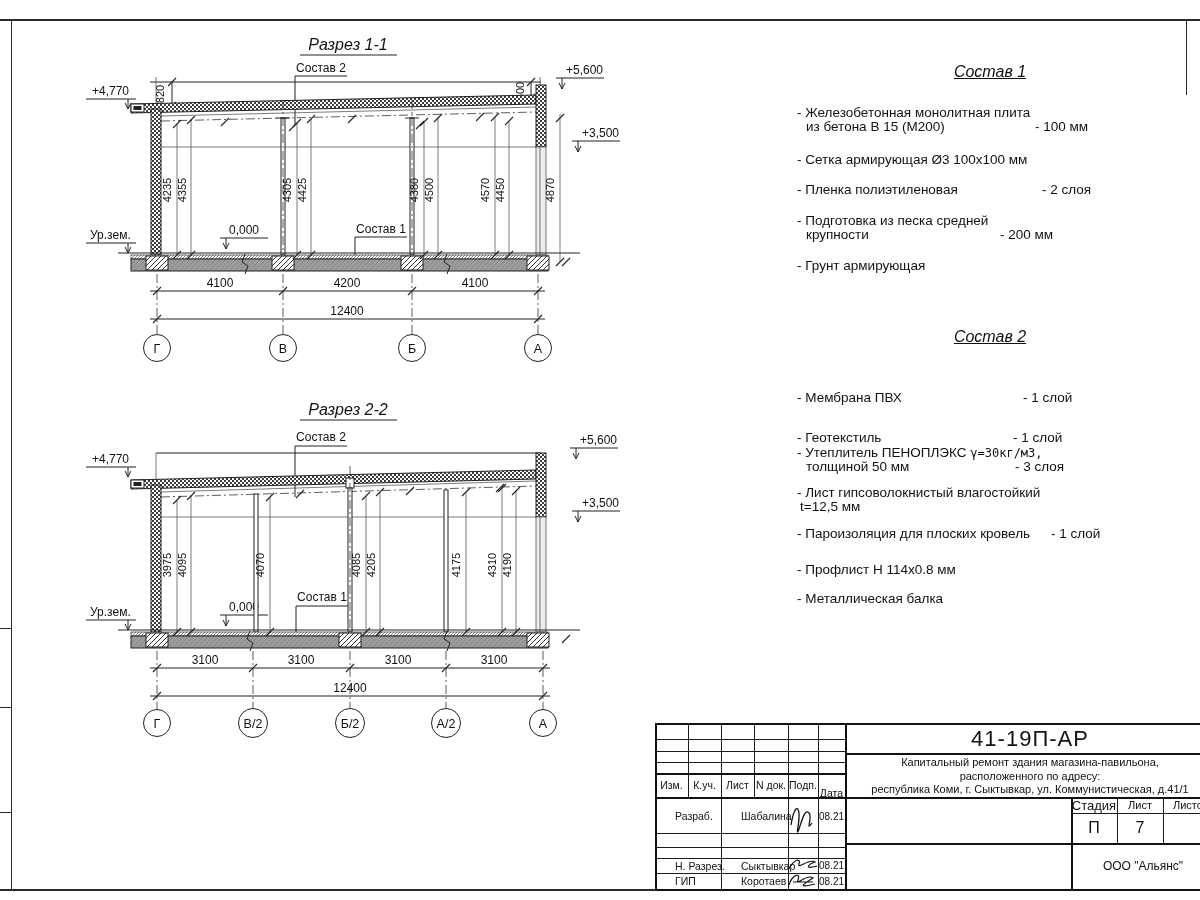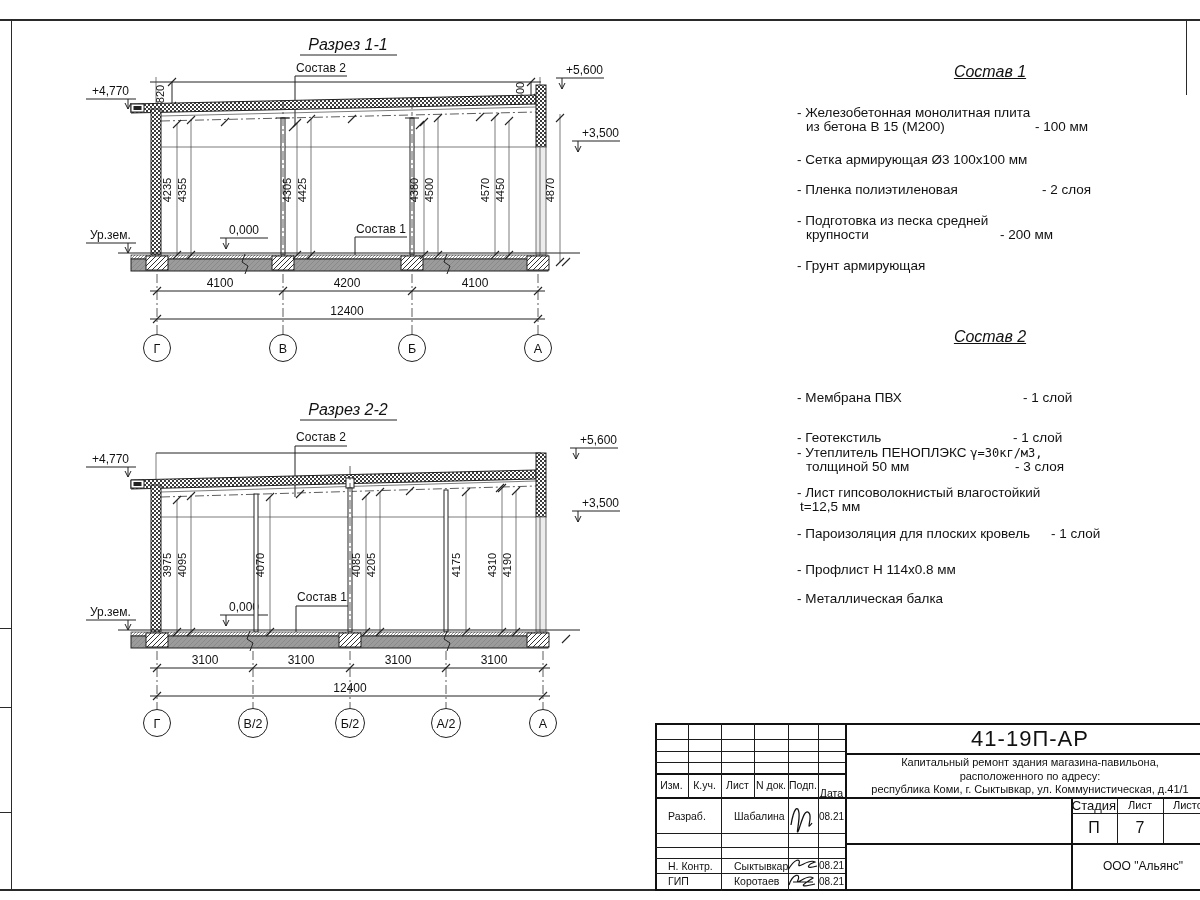--- a/index.html
+++ b/index.html
@@ -17,21 +17,21 @@
   .item .l2{display:block;padding-left:9px;position:relative;}
   .item .l2 .val{top:0;}
   .mono{font-family:"DejaVu Sans Mono",monospace;font-size:12px;}
   
   .tb{position:absolute;left:655px;top:723px;width:560px;height:168px;}
   .tb .vl{position:absolute;background:#1c1c1c;width:1px;}
   .tb .hl{position:absolute;background:#1c1c1c;height:1px;}
   .tb .thick{background:#111;}
   .cell{position:absolute;font-size:10.5px;display:flex;align-items:center;justify-content:center;
         white-space:nowrap;overflow:hidden;}
-  .cell.left{justify-content:flex-start;padding-left:13px;}
+  .cell.left{justify-content:flex-start;padding-left:20px;}
   .big{font-size:22px;letter-spacing:1px;}
   
   svg text{fill:#111;}
   .t12{font:12px "Liberation Sans",sans-serif;}
   .dm{font:11px "Liberation Sans",sans-serif;}
   .ax{font:12.5px "Liberation Sans",sans-serif;}
   .sttl{font:italic 16px "Liberation Sans",sans-serif;}
   .sln{stroke:#222;stroke-width:1;}
   .thin{stroke:#444;stroke-width:.7;}
   .dd{stroke:#333;stroke-width:.8;stroke-dasharray:9 3 2 3;}
@@ -439,21 +439,21 @@
   <div class="cell" style="left:99px;top:50px;width:34px;height:24px;">N док.</div>
   <div class="cell" style="left:133px;top:50px;width:30px;height:24px;">Подп.</div>
   <div class="cell" style="left:163px;top:50px;width:27px;height:40px;">Дата</div>
 
   <div class="cell left" style="left:0;top:76px;width:66px;height:34px;">Разраб.</div>
   <div class="cell left" style="left:66px;top:76px;width:67px;height:34px;">Шабалина</div>
   <div class="cell" style="left:163px;top:76px;width:27px;height:34px;font-size:10px;">08.21</div>
   <svg class="abs" style="left:130px;top:76px;" width="36" height="44" viewBox="0 0 36 44">
     <path d="M6,26 C9,8 13,6 14,14 C15,22 10,40 14,30 C18,18 20,10 24,14 C28,18 20,34 27,24" fill="none" stroke="#111" stroke-width="1.3"></path>
   </svg>
-  <div class="cell left" style="left:0;top:135px;width:66px;height:15px;">Н. Контр.</div>
+  <div class="cell left" style="left:0;top:135px;width:66px;height:15px;">Н. Разрез.</div>
   <div class="cell left" style="left:66px;top:135px;width:67px;height:15px;">Сыктывкар</div>
   <div class="cell" style="left:163px;top:135px;width:27px;height:15px;font-size:10px;">08.21</div>
   <svg class="abs" style="left:130px;top:131px;" width="36" height="20" viewBox="0 0 36 20">
     <path d="M3,16 C10,4 16,4 14,10 C12,16 24,4 30,8 C24,10 18,16 32,12" fill="none" stroke="#111" stroke-width="1.2"></path>
   </svg>
   <div class="cell left" style="left:0;top:150px;width:66px;height:16px;">ГИП</div>
   <div class="cell left" style="left:66px;top:150px;width:67px;height:16px;">Коротаев</div>
   <div class="cell" style="left:163px;top:150px;width:27px;height:16px;font-size:10px;">08.21</div>
   <svg class="abs" style="left:130px;top:148px;" width="36" height="20" viewBox="0 0 36 20">
     <path d="M4,14 C8,2 16,2 13,9 C10,16 22,2 28,7 C20,12 10,18 30,13 M8,11 h20" fill="none" stroke="#111" stroke-width="1.2"></path>

